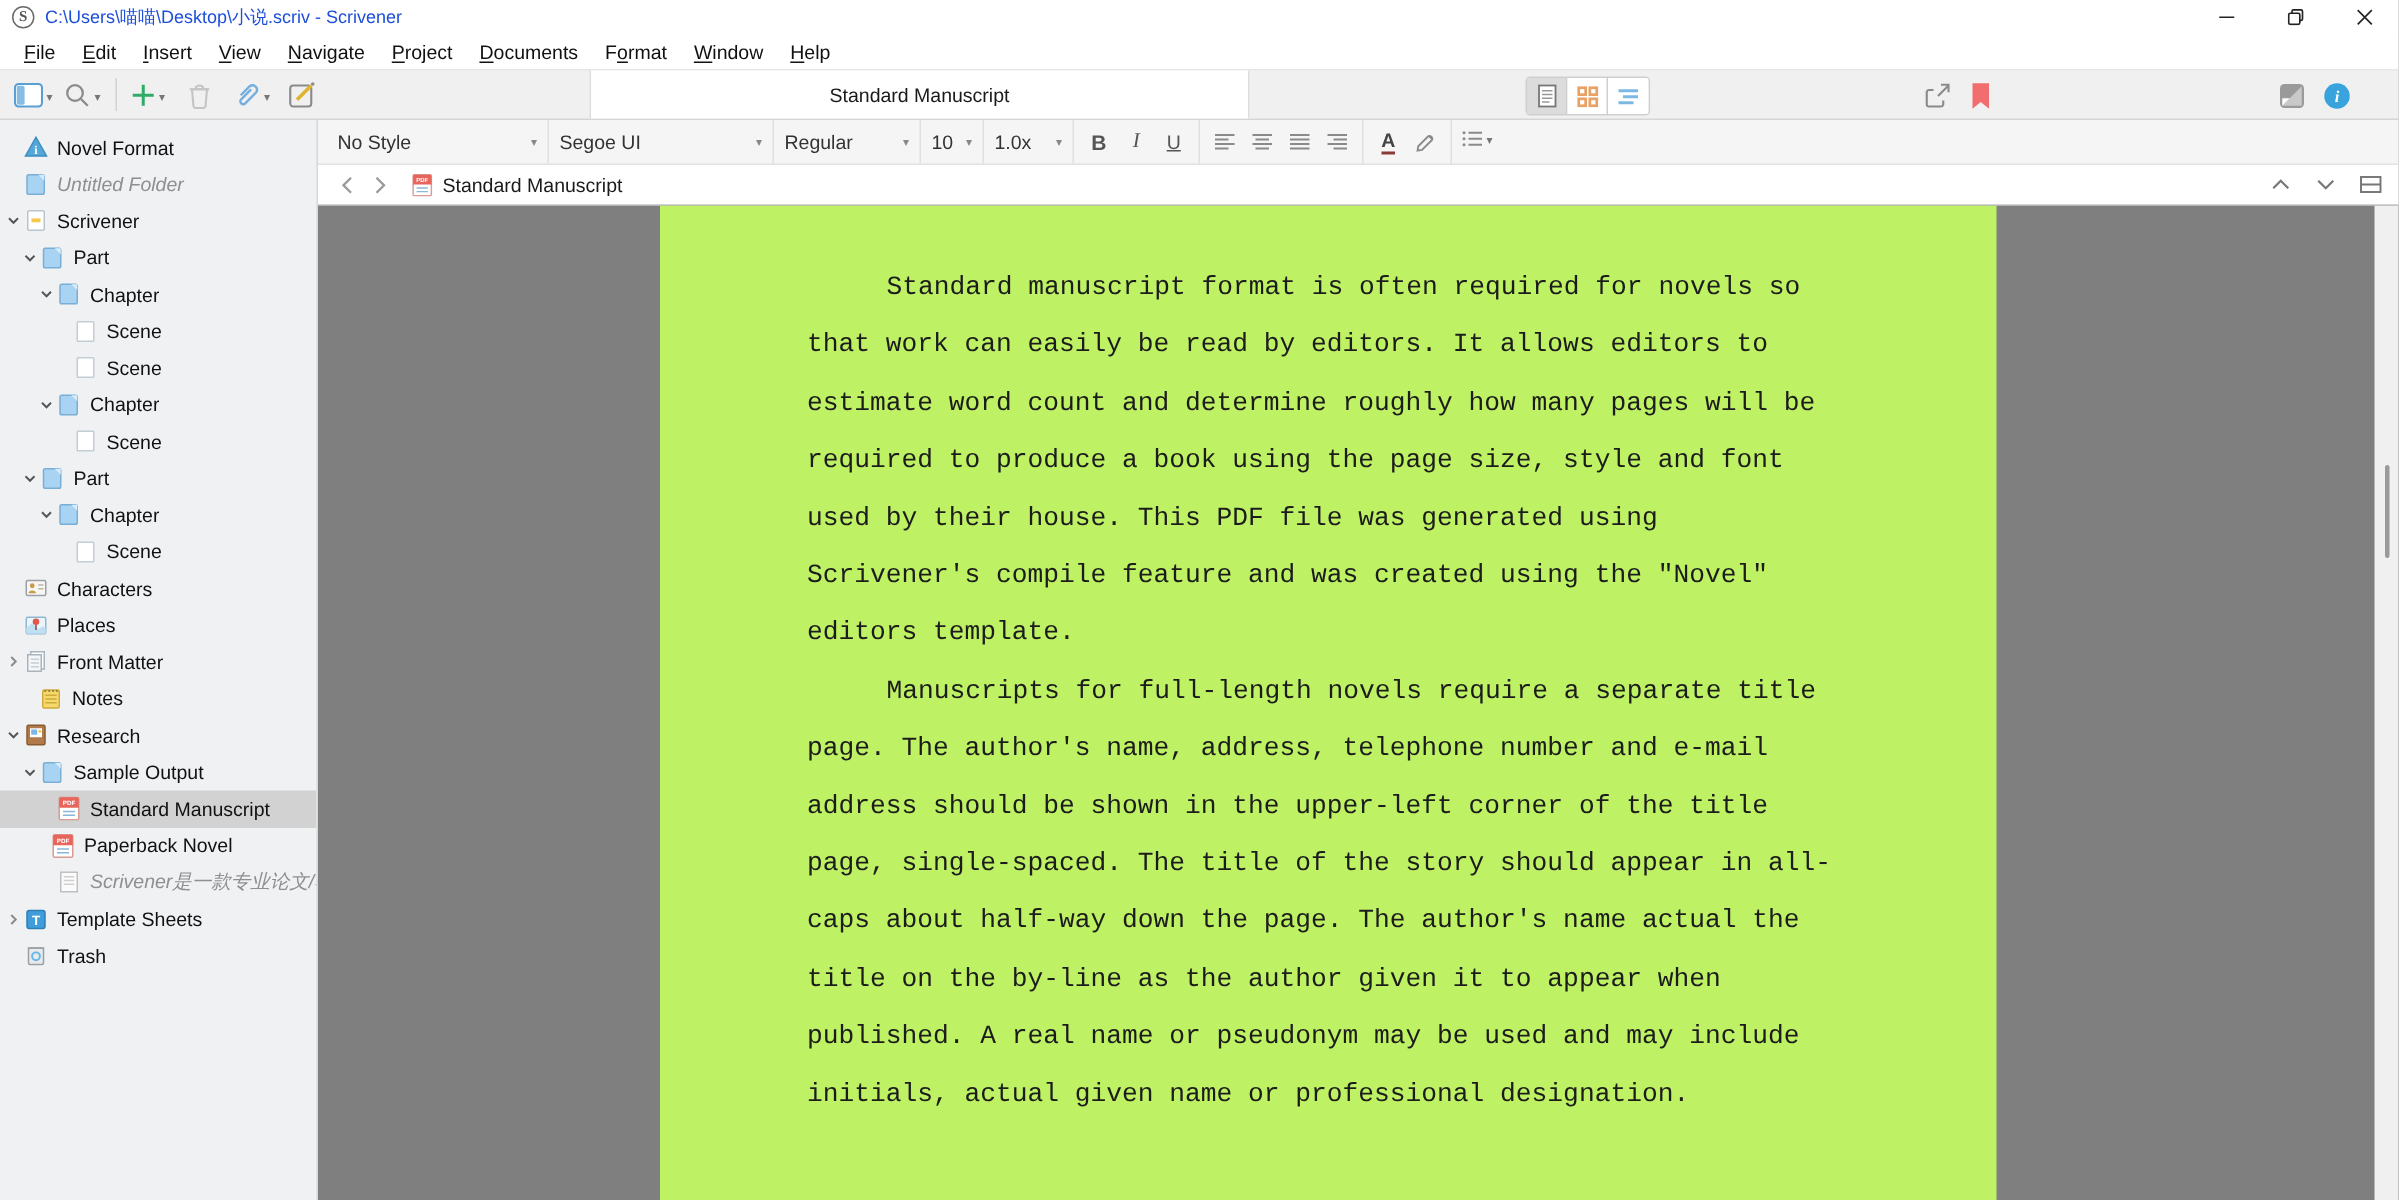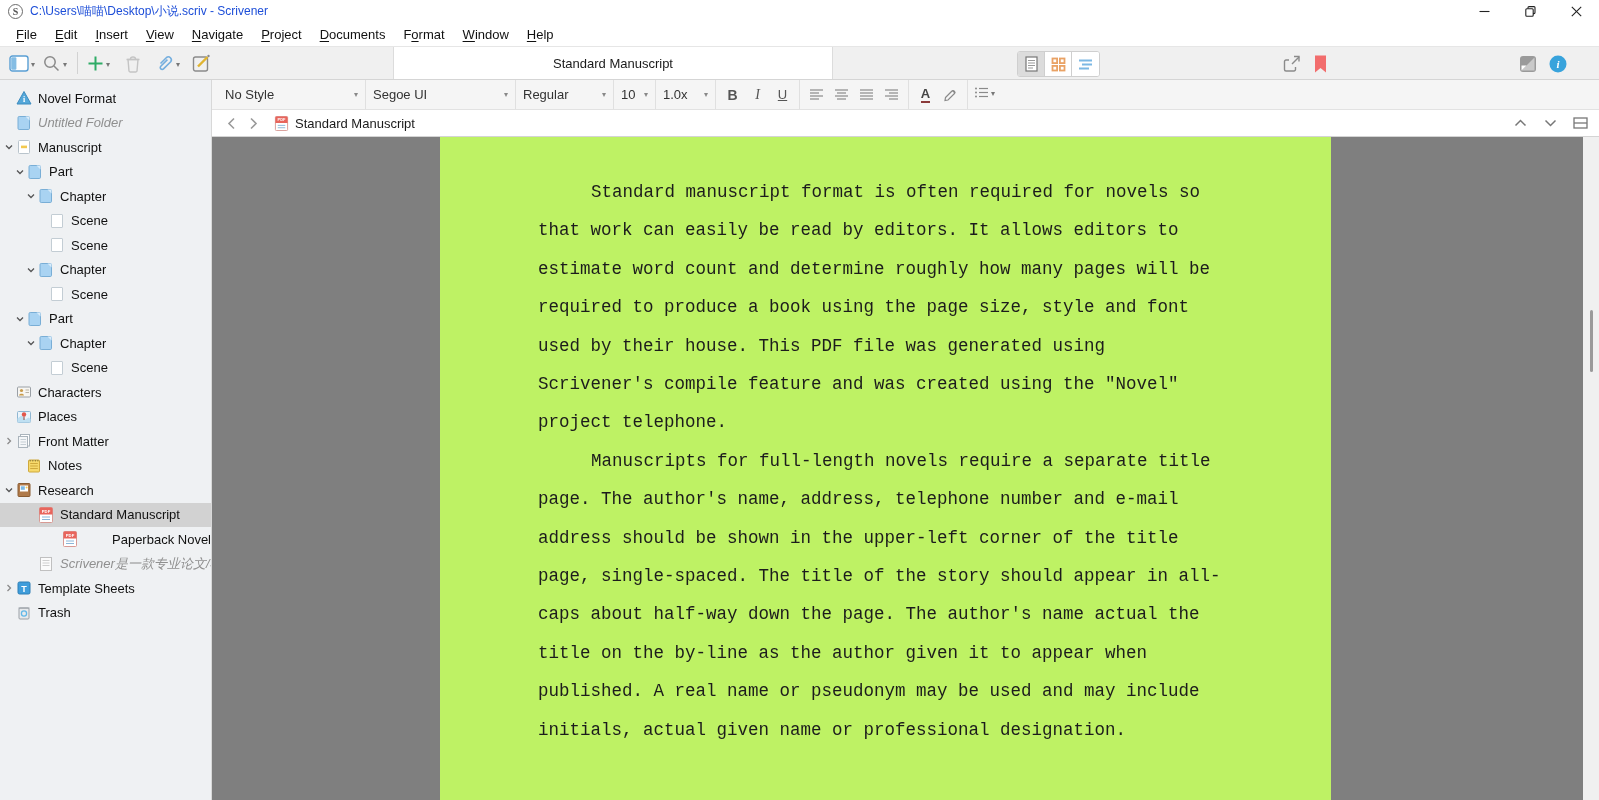--- a/index.html
+++ b/index.html
@@ -254,21 +254,21 @@
               <svg viewBox="0 0 10 10" width="10" height="10">
                 <path d="M2 3.5 L5 6.5 L8 3.5" fill="none" stroke="#555" stroke-width="1.3"></path>
               </svg>
             </span>
             <span class="tree-icon">
               <svg viewBox="0 0 16 16">
                 <rect x="2.5" y="1.5" width="11" height="13" rx="1" fill="#fff" stroke="#b9c4cc"></rect>
                 <rect x="5" y="6.6" width="6" height="2.6" fill="#f3c94f"></rect>
               </svg>
             </span>
-            <span class="tree-label">Manuscript</span>
+            <span class="tree-label">Scrivener</span>
           </div>
           <div class="tree-row" style="padding-left: 13px;">
             <span class="chev">
               <svg viewBox="0 0 10 10" width="10" height="10">
                 <path d="M2 3.5 L5 6.5 L8 3.5" fill="none" stroke="#555" stroke-width="1.3"></path>
               </svg>
             </span>
             <span class="tree-icon">
               <svg viewBox="0 0 16 16">
                 <rect x="2" y="1.5" width="11.5" height="13" rx="1.2" fill="#a9d3f2" stroke="#79aed6"></rect>
@@ -440,36 +440,50 @@
             <span class="tree-icon">
               <svg viewBox="0 0 16 16">
                 <rect x="2" y="1.5" width="12" height="13" rx="1" fill="#b07a4a" stroke="#8a5c32"></rect>
                 <rect x="4" y="3.5" width="8" height="6" fill="#fff"></rect>
                 <rect x="4.8" y="4.3" width="4" height="3.5" fill="#7cb8e4"></rect>
                 <circle cx="10.6" cy="5.5" r="1" fill="#f3c94f"></circle>
               </svg>
             </span>
             <span class="tree-label">Research</span>
           </div>
+          <div class="tree-row" style="padding-left: 13px;">
+            <span class="chev">
+              <svg viewBox="0 0 10 10" width="10" height="10">
+                <path d="M2 3.5 L5 6.5 L8 3.5" fill="none" stroke="#555" stroke-width="1.3"></path>
+              </svg>
+            </span>
+            <span class="tree-icon">
+              <svg viewBox="0 0 16 16">
+                <rect x="2" y="1.5" width="11.5" height="13" rx="1.2" fill="#a9d3f2" stroke="#79aed6"></rect>
+                <path d="M9.5 1.5 H13.5 V5.5 Z" fill="#d9ecfa"></path>
+              </svg>
+            </span>
+            <span class="tree-label">Sample Output</span>
+          </div>
           <div class="tree-row selected" style="padding-left: 24px;">
             <span class="chev"></span>
             <span class="tree-icon">
               <svg viewBox="0 0 16 16">
                 <rect x="1.5" y="0.5" width="13" height="15" rx="1" fill="#fff" stroke="#d89a94"></rect>
                 <path d="M1.5 1.5 a1 1 0 0 1 1 -1 h11 a1 1 0 0 1 1 1 V7.5 H1.5 Z" fill="#e8655c"></path>
                 <text x="8" y="5.8" font-size="4.2" fill="#fff" text-anchor="middle" font-weight="bold" font-family="Liberation Sans, sans-serif">PDF</text>
                 <g stroke="#8ab6d8">
                   <line x1="4" y1="10" x2="12" y2="10"></line>
                   <line x1="4" y1="12.5" x2="12" y2="12.5"></line>
                 </g>
               </svg>
             </span>
             <span class="tree-label">Standard Manuscript</span>
           </div>
-          <div class="tree-row" style="padding-left: 20px; justify-content: space-between;">
+          <div class="tree-row" style="padding-left: 20px;">
             <span class="chev"></span>
             <span class="tree-icon">
               <svg viewBox="0 0 16 16">
                 <rect x="1.5" y="0.5" width="13" height="15" rx="1" fill="#fff" stroke="#d89a94"></rect>
                 <path d="M1.5 1.5 a1 1 0 0 1 1 -1 h11 a1 1 0 0 1 1 1 V7.5 H1.5 Z" fill="#e8655c"></path>
                 <text x="8" y="5.8" font-size="4.2" fill="#fff" text-anchor="middle" font-weight="bold" font-family="Liberation Sans, sans-serif">PDF</text>
                 <g stroke="#8ab6d8">
                   <line x1="4" y1="10" x2="12" y2="10"></line>
                   <line x1="4" y1="12.5" x2="12" y2="12.5"></line>
                 </g>
@@ -651,21 +665,21 @@
       <div class="editor-body">
         <div class="page">
           <div class="manuscript-text">
               <div class="para">
                 <div class="line first">Standard manuscript format is often required for novels so</div>
                 <div class="line">that work can easily be read by editors. It allows editors to</div>
                 <div class="line">estimate word count and determine roughly how many pages will be</div>
                 <div class="line">required to produce a book using the page size, style and font</div>
                 <div class="line">used by their house. This PDF file was generated using</div>
                 <div class="line">Scrivener's compile feature and was created using the "Novel"</div>
-                <div class="line">project telephone.</div>
+                <div class="line">editors template.</div>
               </div>
               <div class="para">
                 <div class="line first">Manuscripts for full-length novels require a separate title</div>
                 <div class="line">page. The author's name, address, telephone number and e-mail</div>
                 <div class="line">address should be shown in the upper-left corner of the title</div>
                 <div class="line">page, single-spaced. The title of the story should appear in all-</div>
                 <div class="line">caps about half-way down the page. The author's name actual the</div>
                 <div class="line">title on the by-line as the author given it to appear when</div>
                 <div class="line">published. A real name or pseudonym may be used and may include</div>
                 <div class="line">initials, actual given name or professional designation.</div>

